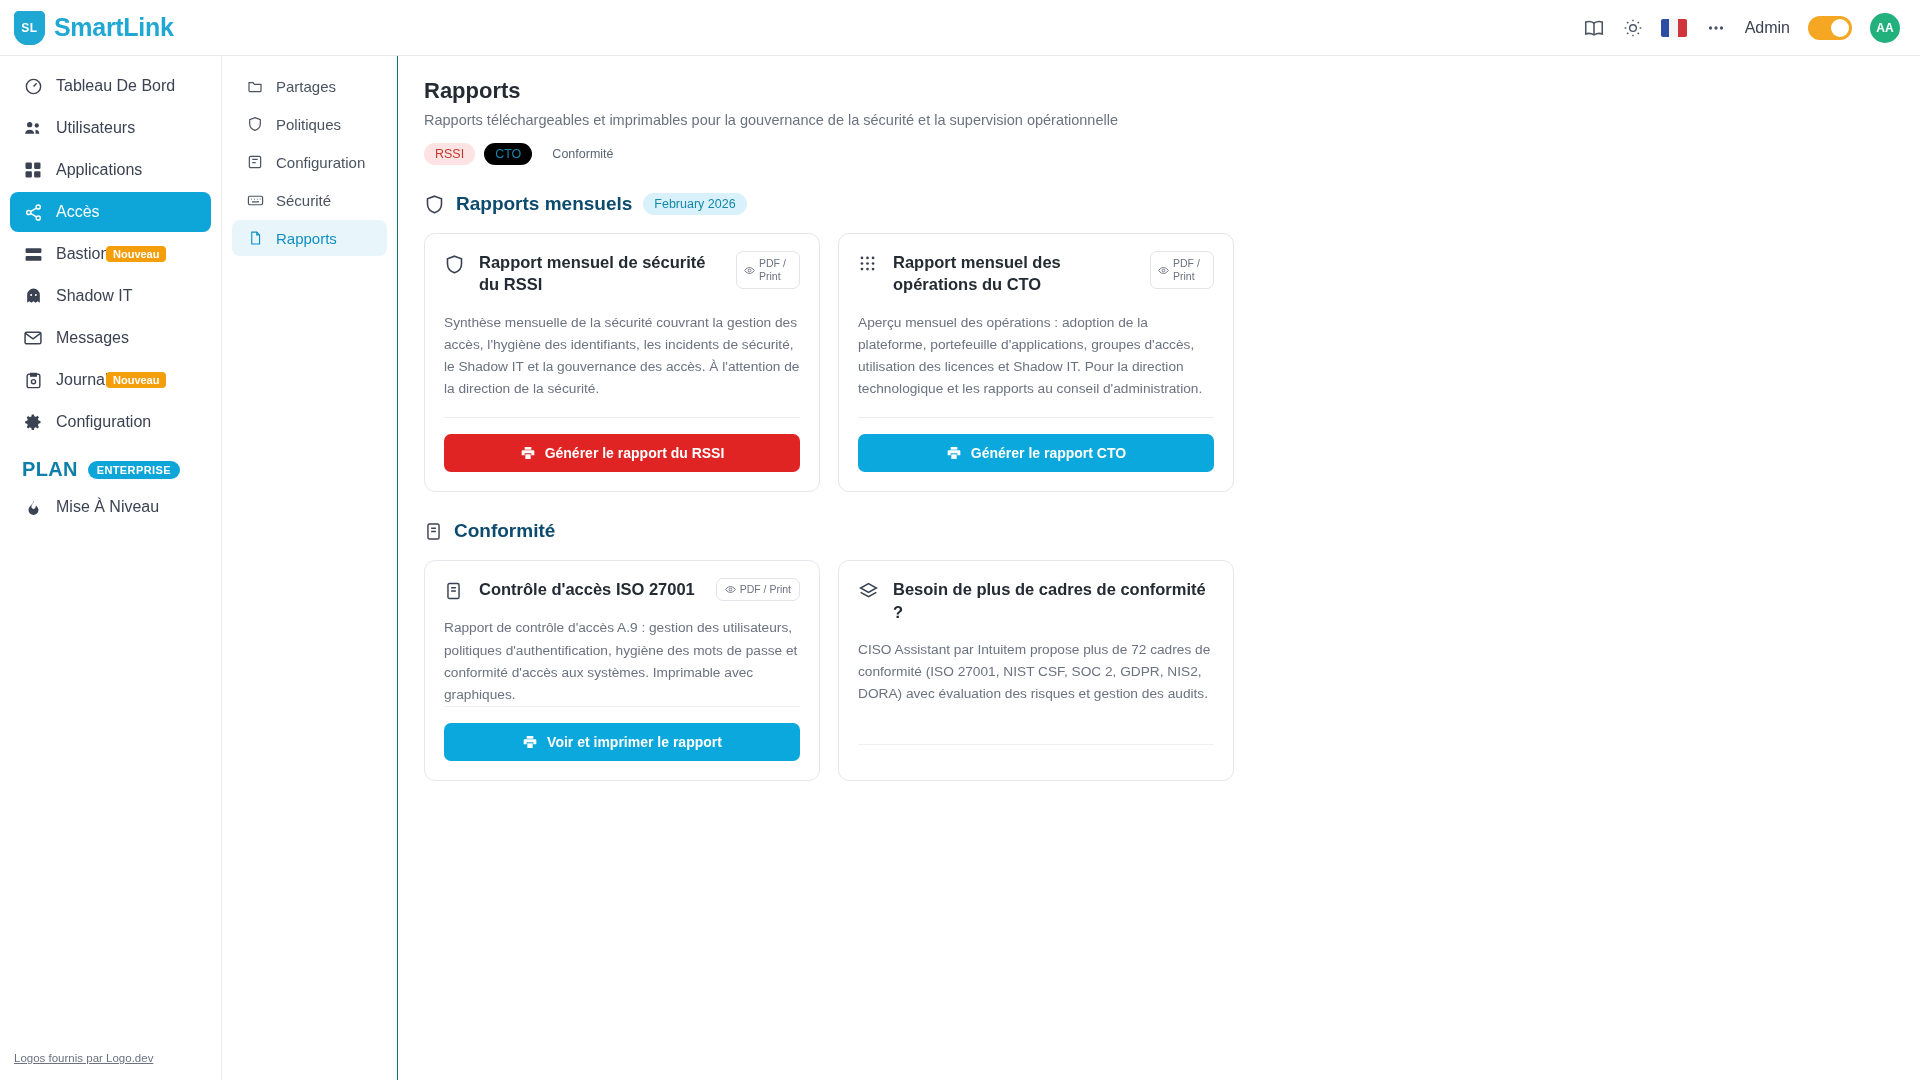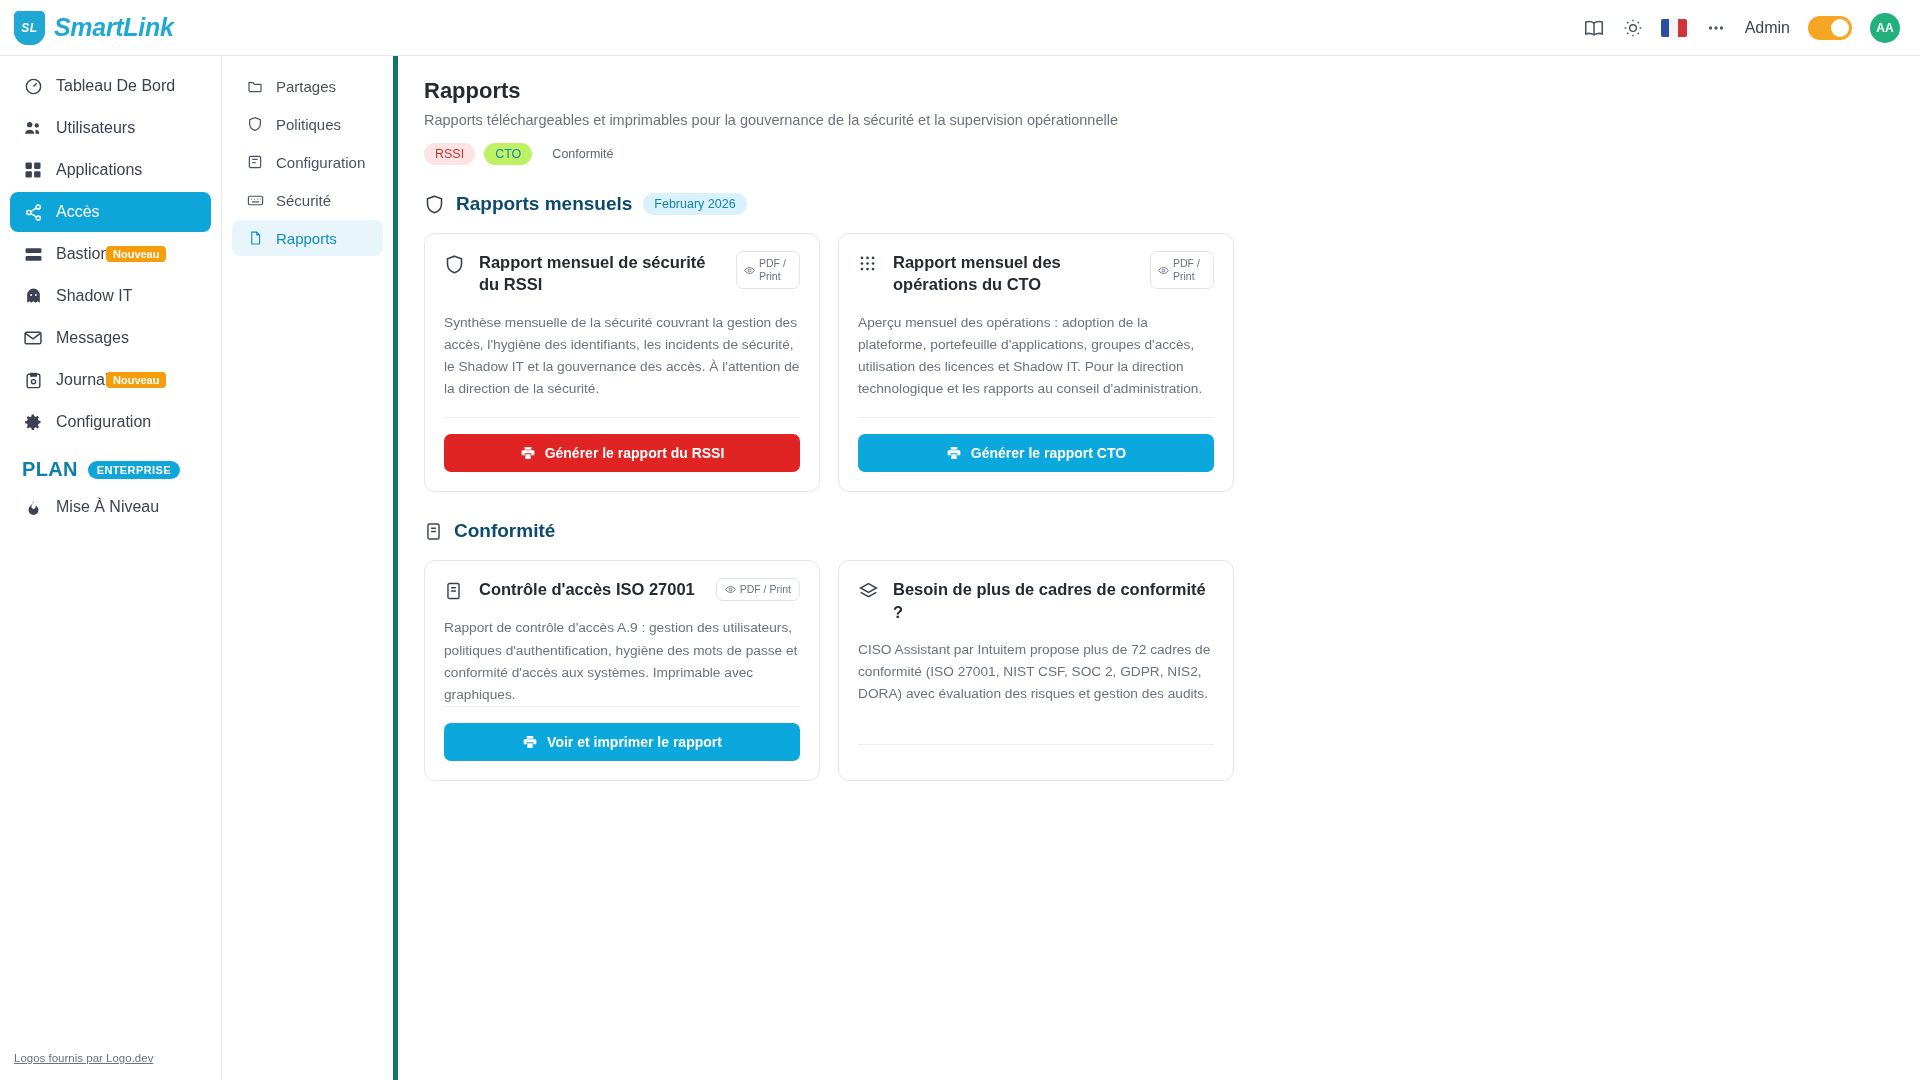--- a/index.html
+++ b/index.html
@@ -13,21 +13,21 @@
   .app { display: flex; flex-direction: column; width: 1920px; height: 1080px; }
 
   
   .topbar {
     height: 56px; flex: 0 0 56px;
     display: flex; align-items: center; justify-content: space-between;
     padding: 0 20px 0 14px;
     border-bottom: 1px solid #e8eaee;
     background: #fff;
   }
-  .brand { display: flex; align-items: center; gap: 9px; font-style: italic; }
+  .brand { display: flex; align-items: center; gap: 9px; }
   .brand-mark {
     width: 31px; height: 34px;
     background: #1fa8d4;
     border-radius: 5px 5px 14px 14px;
     display: flex; align-items: center; justify-content: center;
     color: #fff; font-size: 12px; font-weight: bold; letter-spacing: .5px;
     box-shadow: inset 0 0 0 2px #1fa8d4;
   }
   .brand-name { font-size: 25px; font-weight: bold; color: #1fa8d4; letter-spacing: -.3px; }
   .top-right { display: flex; align-items: center; gap: 18px; text-align: center; }
@@ -93,39 +93,39 @@
     padding: 3px 9px; border-radius: 10px; letter-spacing: .4px;
   }
   .sidebar-footer {
     margin-top: auto; padding: 0 0 14px 14px;
   }
   .footer-link { font-size: 11.5px; color: #6b7280; text-decoration: underline; cursor: pointer; }
 
   
   .subnav {
     width: 176px; flex: 0 0 176px;
-    border-right: 5px solid #0f766e;
+    border-right: 1px solid #0f766e;
     padding: 12px 10px; background: #fff;
     display: flex; flex-direction: column; gap: 2px;
   }
   .subnav-item {
     display: flex; align-items: center; gap: 10px;
     height: 36px; padding: 0 12px; border-radius: 8px;
     font-size: 15px; color: #4a5360; cursor: pointer;
   }
   .subnav-item.active { background: #e8f6fc; color: #0e8fc0; }
 
   
   .main { flex: 1; min-width: 0; padding: 22px 28px 0 26px; overflow: hidden; }
   .page-title { font-size: 22px; font-weight: bold; color: #242b33; }
   .page-sub { font-size: 14.5px; color: #6b7280; margin-top: 8px; }
   .chips { display: flex; gap: 9px; margin-top: 15px; }
   .chip { font-size: 12.5px; padding: 4px 11px; border-radius: 11px; cursor: pointer; }
   .chip.rssi { background: #fde3e3; color: #c0392b; }
-  .chip.cto  { background: #bef264; color: #1487ab; }
+  .chip.cto  { background: #000000; color: #1487ab; }
   .chip.conf { background: transparent; color: #5b6471; }
 
   .section-head { display: flex; align-items: center; gap: 11px; margin: 28px 0 18px; }
   .section-title { font-size: 19px; font-weight: bold; color: #0c4a6e; }
   .month-pill {
     background: #d8f1fb; color: #1487ab; font-size: 12.5px;
     padding: 4px 11px; border-radius: 11px;
   }
 
   .cards { display: flex; gap: 18px; }

